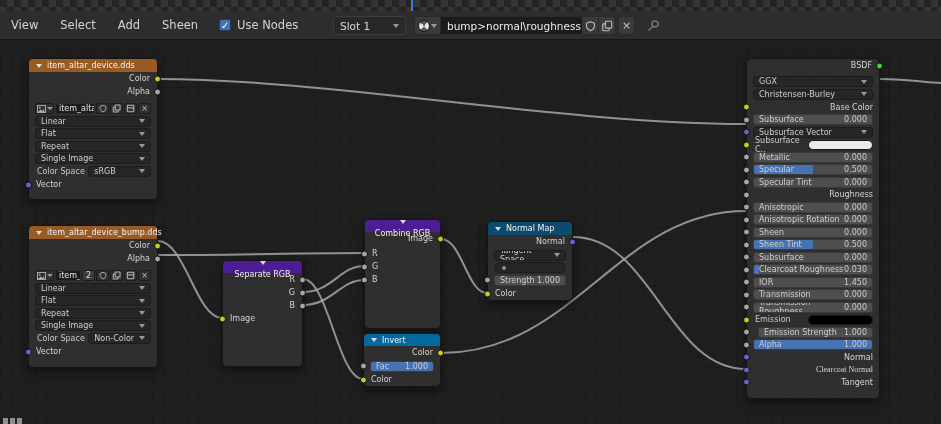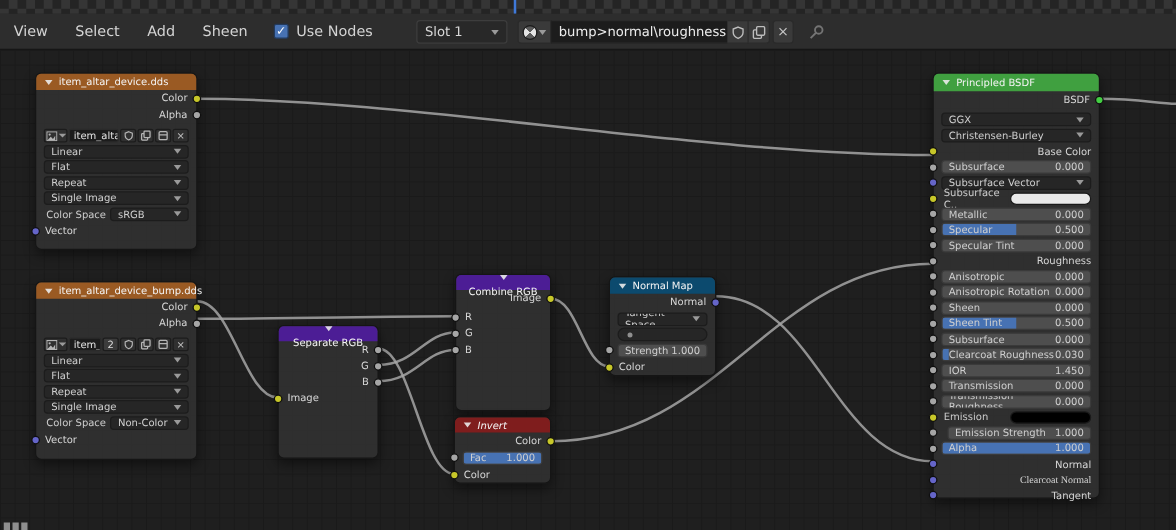--- a/index.html
+++ b/index.html
@@ -49,21 +49,21 @@
   svg.wires { position:absolute; left:0; top:0; }
   svg.wires path { fill:none; stroke:#a6a6a6; stroke-width:2; opacity:.85; }
 
   .node { position:absolute; background:rgba(48,48,48,.97); border:1px solid #151515;
     border-radius:5px; box-shadow:0 4px 9px rgba(0,0,0,.45); font-size:8px; color:#d6d6d6; }
   .nhead { height:13px; border-radius:4px 4px 0 0; display:flex; align-items:center;
     gap:5px; padding:0 7px; color:#f4f4f4; font-size:8px; white-space:nowrap; }
   .tri { width:0; height:0; border-left:3.5px solid transparent; border-right:3.5px solid transparent;
     border-top:4.5px solid rgba(235,235,235,.9); }
   .hdr-tex { background:#9a5a23; } .hdr-conv { background:#4c1d95;flex-direction:column; }
-  .hdr-color { background:#7f1d1d;font-style:italic; } .hdr-vec { background:#0c4a6e; } .hdr-shader { background:#40a040; }
+  .hdr-color { background:#0369a1; } .hdr-vec { background:#0c4a6e; } .hdr-shader { background:#40a040; }
 
   .row { position:relative; display:flex; align-items:center; padding:0 7px; }
   .out-row { height:13px; justify-content:flex-end; }
   .in-row { height:13px; justify-content:flex-start; }
   .socket { position:absolute; width:7px; height:7px; border-radius:50%;
     border:1px solid #0e0e0e; top:50%; transform:translateY(-50%); }
   .socket.l { left:-4px; } .socket.r { right:-4px; }
   .sk-color { background:#c7c729; } .sk-float { background:#a6a6a6; }
   .sk-vector { background:#6565c9; } .sk-shader { background:#43cf43; }
 
@@ -402,24 +402,20 @@
         <span class="val">1.000</span>
       </div>
     </div>
     <div class="row in-row">
         <span class="socket l sk-color"></span>
       <span>Color</span>
       </div>
   </div>
 
   <div class="node" style="left:746px; top:18px; width:134px; height:341px">
-    <div class="nhead hdr-shader" style="height:14px">
-      <span class="tri"></span>
-      <span>Principled BSDF</span>
-    </div>
     <div class="row out-row">
         <span>BSDF</span>
       <span class="socket r sk-shader"></span>
       </div>
     <div class="wrow" style="margin-top:4px">
         <div class="widget">
       <span>GGX</span>
           <span class="chev"></span>
         </div>
       </div>

